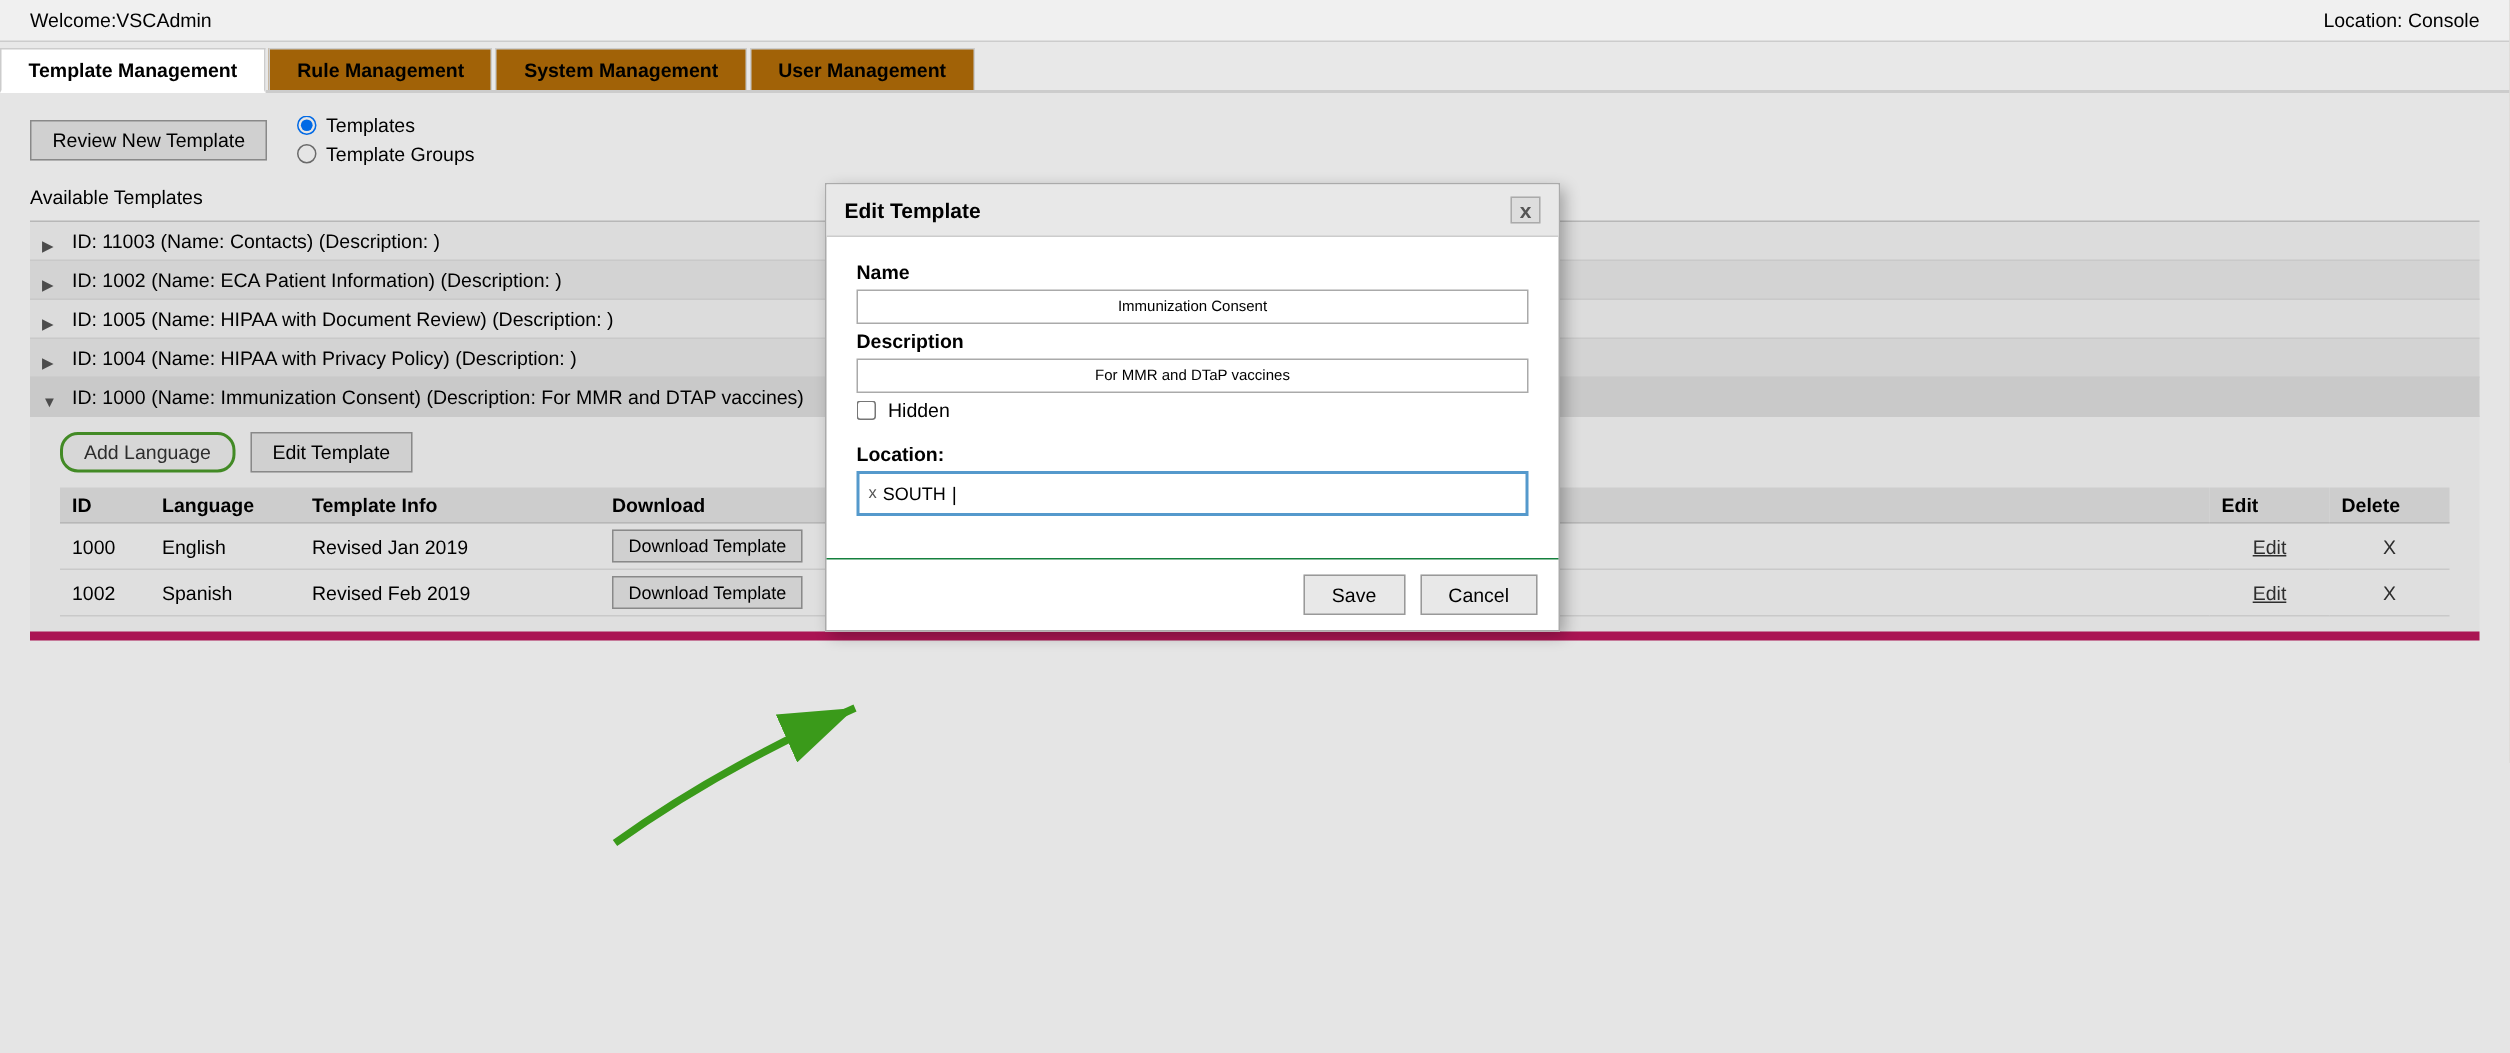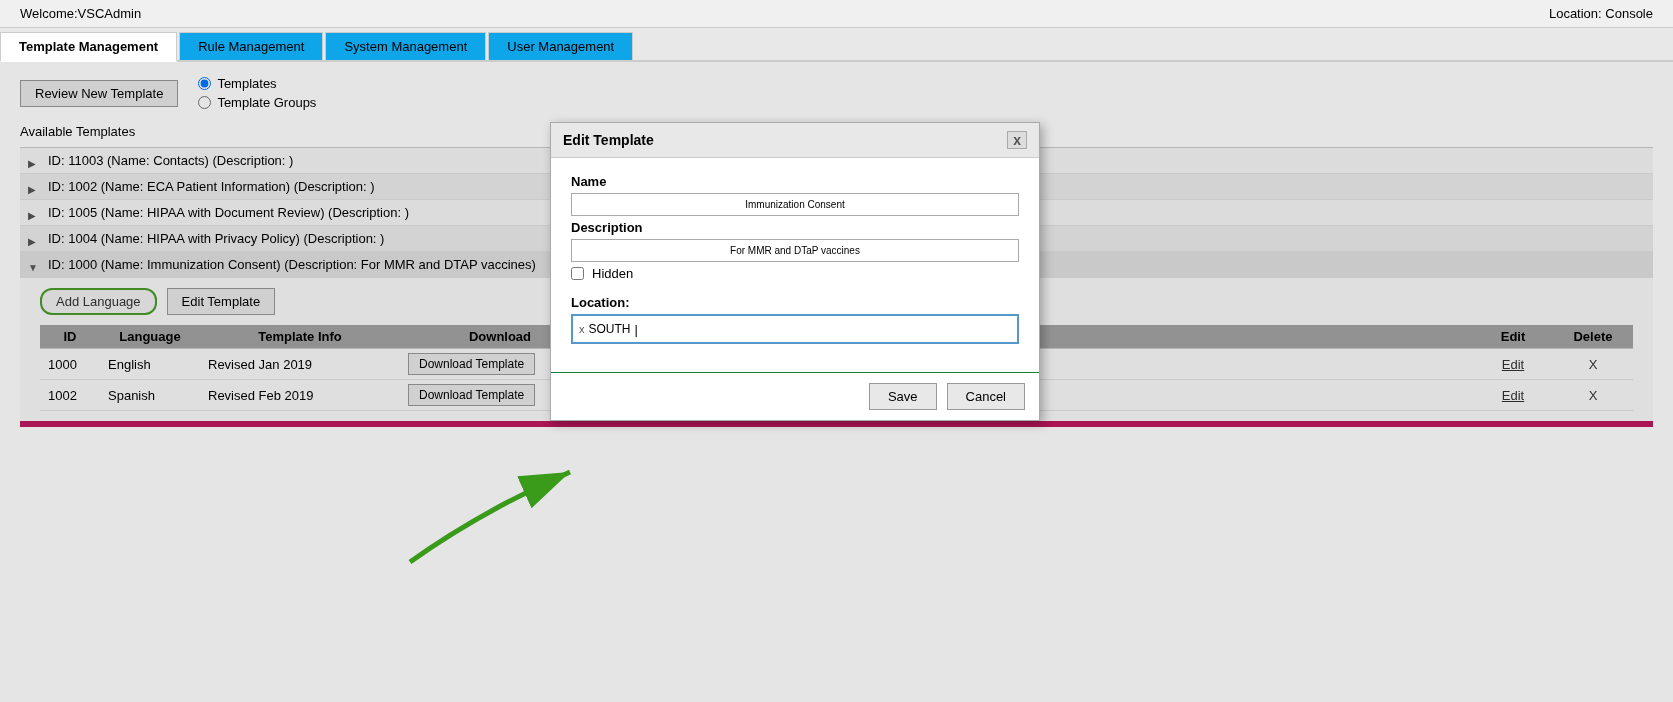--- a/index.html
+++ b/index.html
@@ -21,23 +21,24 @@
       align-items: flex-end;
       border-bottom: 2px solid #ccc;
       padding-top: 4px;
     }
 
     .tab {
       padding: 6px 18px;
       cursor: pointer;
       border: 1px solid #ccc;
       border-bottom: none;
-      background: #0ea5e9;
+      background: #a16207;
       margin-right: 2px;
       font-size: 13px;
+      font-weight: bold;
     }
 
     .tab.active {
       background: #fff;
       border-bottom: 2px solid #fff;
       margin-bottom: -2px;
       font-weight: bold;
     }
 
     .main-content {
@@ -130,25 +131,25 @@
       border-radius: 12px;
       color: #333;
     }
 
     table.inner-table {
       width: 100%;
       border-collapse: collapse;
     }
 
     table.inner-table th {
-      text-align: center;
+      text-align: left;
       font-weight: bold;
       padding: 4px 8px;
       border-bottom: 1px solid #ccc;
-      background: #a3a3a3;
+      background: #e5e5e5;
     }
 
     table.inner-table td {
       padding: 4px 8px;
       border-bottom: 1px solid #e0e0e0;
     }
 
     .download-btn {
       padding: 3px 10px;
       border: 1px solid #999;

